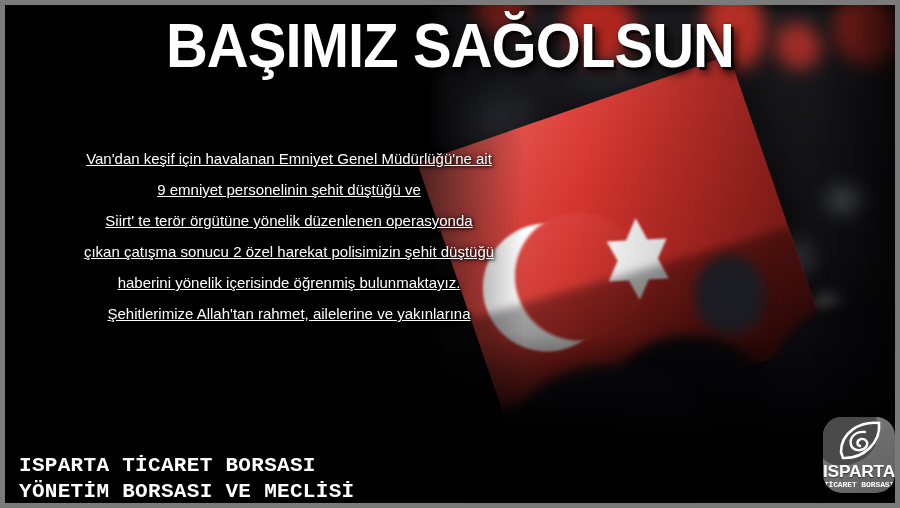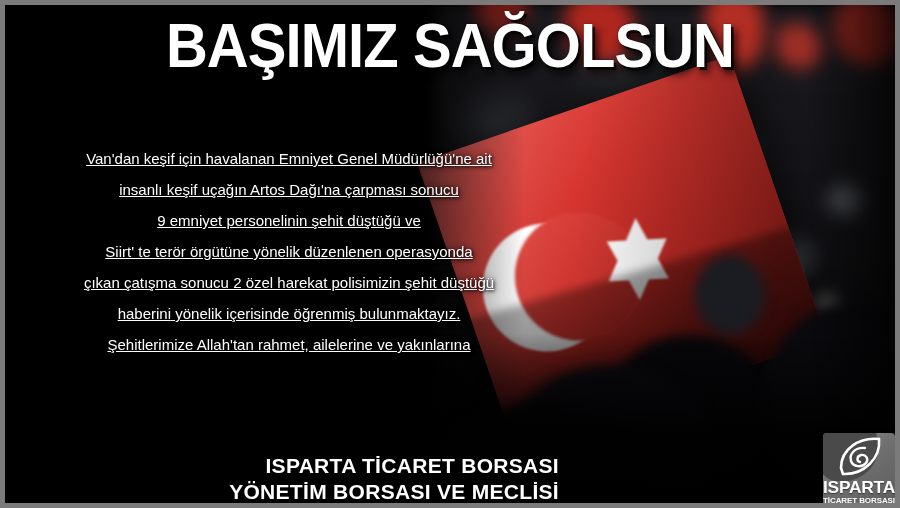--- a/index.html
+++ b/index.html
@@ -164,36 +164,37 @@
     text-shadow:1px 1px 3px rgba(0,0,0,.95), 0 0 6px rgba(0,0,0,.85);
     text-decoration:underline;
   }
   .body-block .ln{display:block;white-space:nowrap;}
 
   .signature{
     position:absolute;
     left:14px;
     top:448px;
     width:540px;
-    text-align:right;
+    text-align:left;
     color:#fff;
     font-size:21px;
     font-weight:bold;
     line-height:26px;
     letter-spacing:.3px;
     text-shadow:1px 1px 3px rgba(0,0,0,.95);
+    font-family:Liberation Mono, monospace;
   }
   .signature .ln{display:block;white-space:nowrap;}
 
   
   .logo{
     position:absolute;
-    left:818px; top:428px;
+    left:818px; top:412px;
     width:72px; height:76px;
-    border-radius:4px;
+    border-radius:19px;
     background:linear-gradient(145deg,#8f8f8f 0%,#6f6f6f 45%,#5d5d5d 100%);
     box-shadow:0 2px 6px rgba(0,0,0,.9);
     overflow:hidden;
   }
   .logo-art{position:absolute;left:0;top:0;width:72px;height:48px;overflow:hidden;}
   .logo-blob{
     position:absolute;left:-6px;top:-4px;width:62px;height:52px;
     background:#4a4a4a;
     border-radius:0 0 60% 40%;
     transform:rotate(-8deg);
@@ -209,20 +210,21 @@
     transform:scaleX(1.02);
     text-shadow:0 1px 1px rgba(0,0,0,.5);
   }
   .logo-sub{
     position:absolute;left:0;right:0;top:63px;
     text-align:center;
     color:#fff;
     font-weight:bold;
     font-size:8px;
     letter-spacing:-.1px;
+    font-family:Liberation Mono, monospace;
   }
 </style>
 </head>
 <body>
 
 <div class="poster">
 
   <div class="photo">
     <div class="crowd"></div>
     <div class="flagspot fs1"></div>
@@ -249,21 +251,20 @@
     <div class="vig-bottom"></div>
     <div class="vig-right"></div>
   </div>
 
   <div class="content">
 
     <div class="headline">BAŞIMIZ SAĞOLSUN</div>
 
     <div class="body-block">
       <span class="ln">Van'dan keşif için havalanan Emniyet Genel Müdürlüğü'ne ait</span>
-      <span class="ln">insanlı keşif uçağın Artos Dağı'na çarpması sonucu</span>
       <span class="ln">9 emniyet personelinin şehit düştüğü ve</span>
       <span class="ln">Siirt' te terör örgütüne yönelik düzenlenen operasyonda</span>
       <span class="ln">çıkan çatışma sonucu 2 özel harekat polisimizin şehit düştüğü</span>
       <span class="ln">haberini yönelik içerisinde öğrenmiş bulunmaktayız.</span>
       <span class="ln">Şehitlerimize Allah'tan rahmet, ailelerine ve yakınlarına</span>
     </div>
 
     <div class="signature">
       <span class="ln">ISPARTA TİCARET BORSASI</span>
       <span class="ln">YÖNETİM BORSASI VE MECLİSİ</span>

